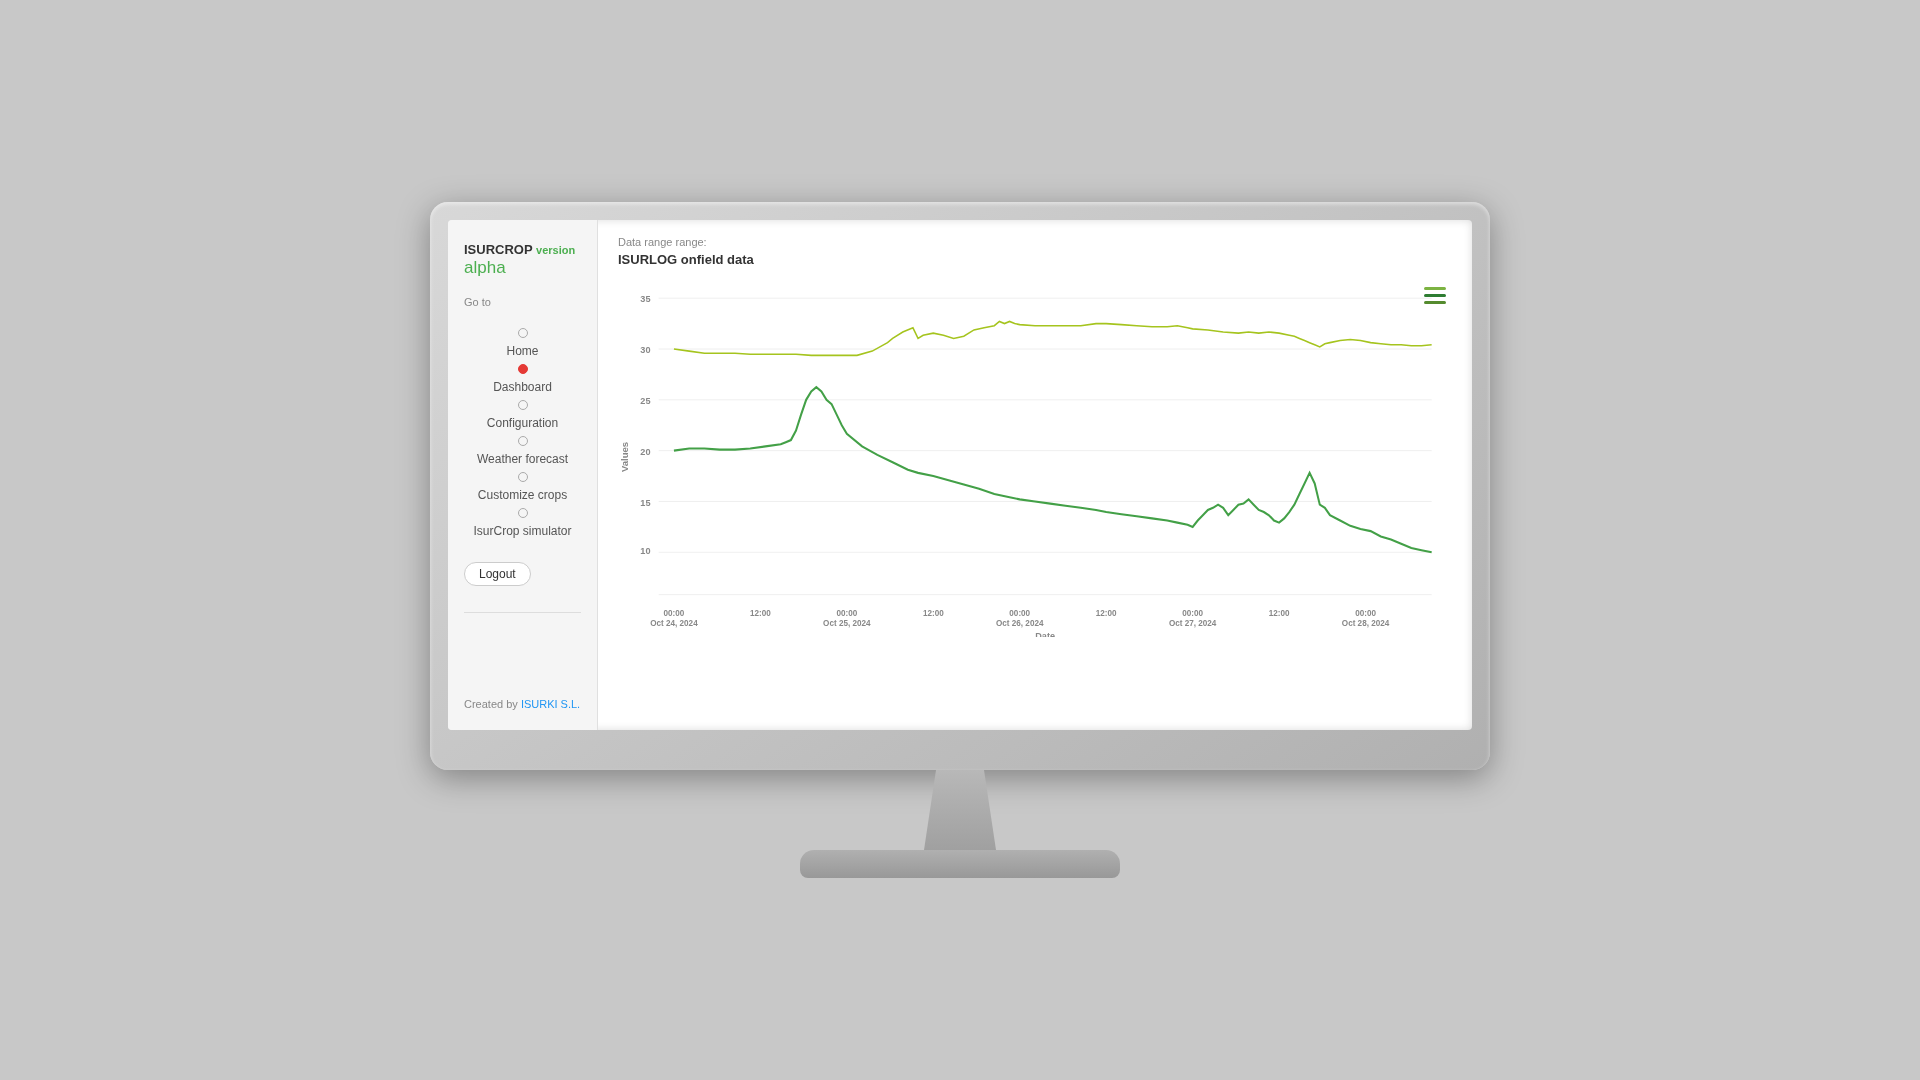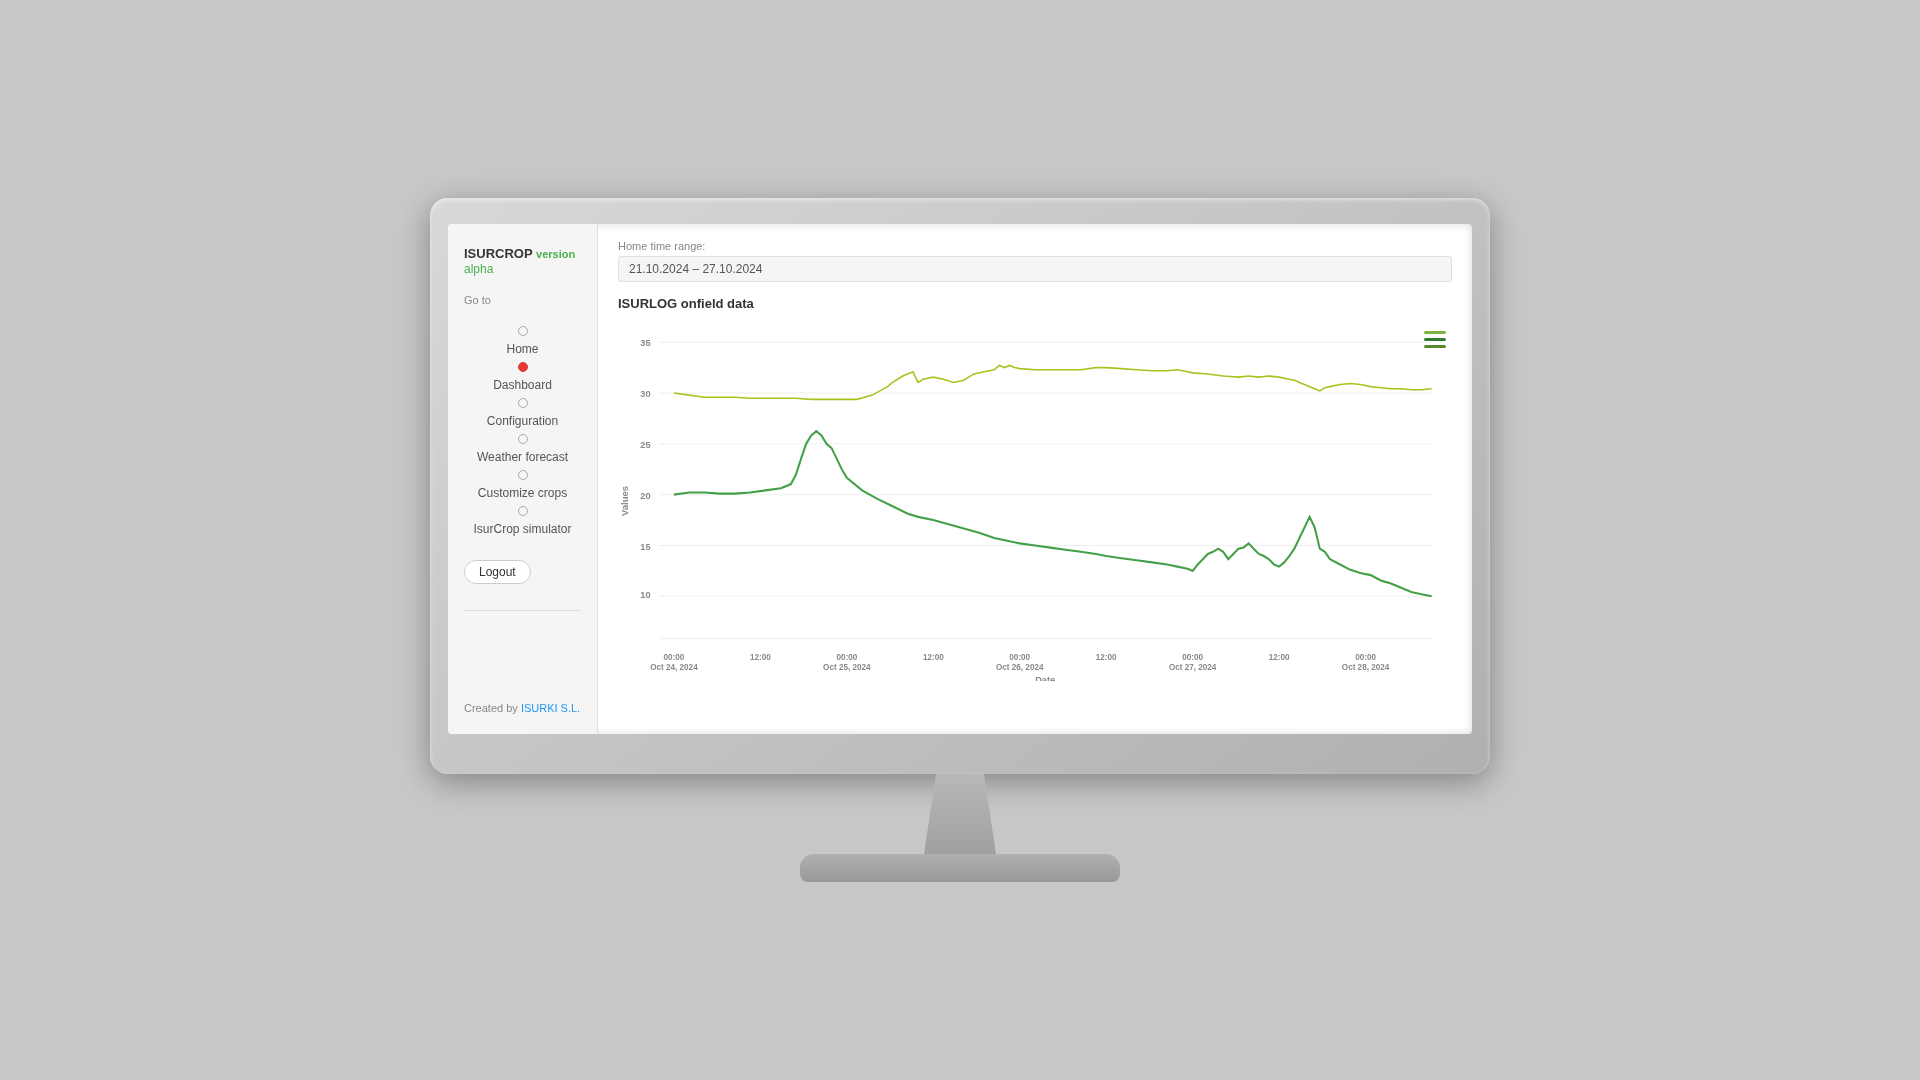--- a/index.html
+++ b/index.html
@@ -13,21 +13,21 @@
     }
 
     .monitor-outer {
       position: relative;
       width: 1060px;
     }
 
     .monitor-bezel {
       background: linear-gradient(145deg, #d8d8d8, #b0b0b0);
       border-radius: 18px;
-      padding: 26px 18px 40px 18px;
+      padding: 18px 18px 40px 18px;
       box-shadow: 0 8px 32px rgba(0,0,0,0.35), inset 0 2px 4px rgba(255,255,255,0.5);
     }
 
     .monitor-screen {
       background: #fff;
       border-radius: 4px;
       overflow: hidden;
       display: flex;
       height: 510px;
       box-shadow: inset 0 0 8px rgba(0,0,0,0.15);
@@ -52,21 +52,21 @@
       font-size: 13px;
       color: #333;
     }
 
     .brand-version {
       font-size: 11px;
       color: #4caf50;
     }
 
     .brand-alpha {
-      font-size: 12px;
+      font-size: 17px;
       color: #4caf50;
       display: block;
     }
 
     .goto-label {
       font-size: 11px;
       color: #888;
       margin-bottom: 20px;
     }
 
@@ -235,22 +235,21 @@
 
         <div class="sidebar-divider"></div>
 
         <div class="created-by">
           <span>Created by</span>
           <a href="#">ISURKI S.L.</a>
         </div>
       </div>
 
       <div class="main-content">
-        <div class="date-range-label">Home time range:</div>
-        <div class="date-range-bar">21.10.2024 – 27.10.2024</div>
+        <div class="date-range-label">Data range range:</div>
         <div class="chart-title">ISURLOG onfield data</div>
 
         <div class="chart-container">
           
           <div class="legend-side">
             <div class="legend-line" style="background:#7cb342;"></div>
             <div class="legend-line" style="background:#2e7d32;"></div>
             <div class="legend-line" style="background:#558b2f;"></div>
           </div>
 

